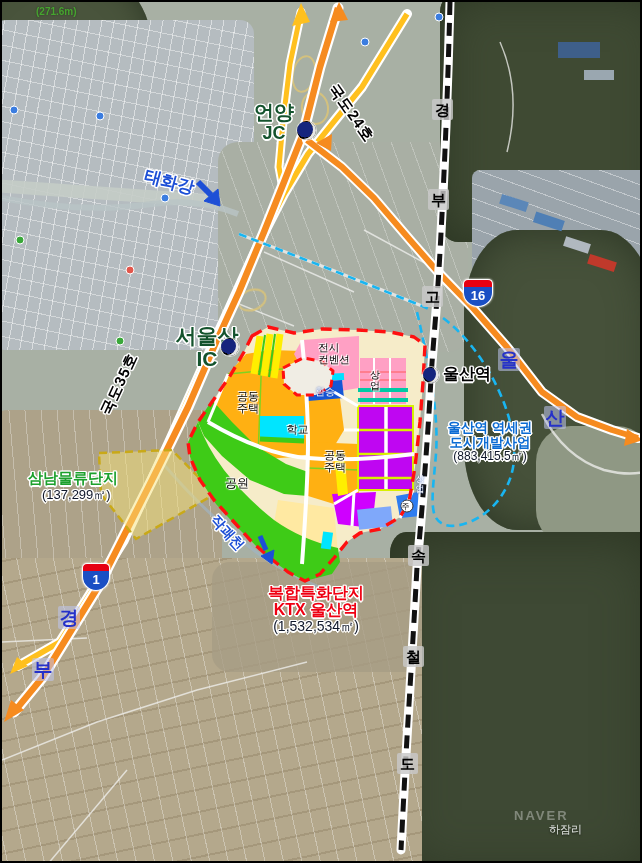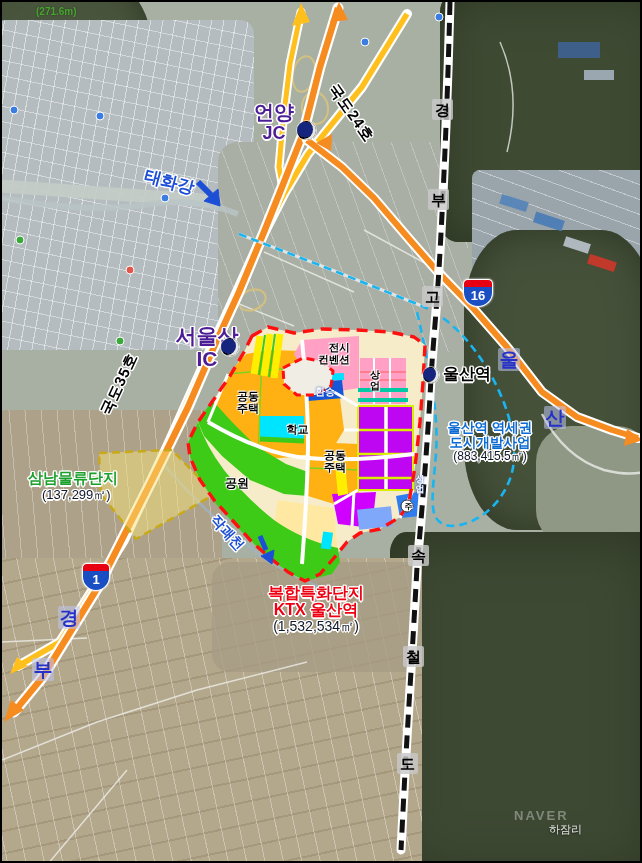--- a/index.html
+++ b/index.html
@@ -35,37 +35,37 @@
   .t-valley-r{left:534px;top:424px;width:116px;height:120px;background:#8f9884;border-radius:30%;}
   .t-suburb-bm{left:210px;top:560px;width:210px;height:110px;background:#a69c85;border-radius:18px;opacity:.8;}
 
   svg.overlay{position:absolute;left:0;top:0;}
 
   
   .halo{text-shadow:-1px -1px 0 #fff,1px -1px 0 #fff,-1px 1px 0 #fff,1px 1px 0 #fff,0 -1.5px 0 #fff,0 1.5px 0 #fff,-1.5px 0 0 #fff,1.5px 0 0 #fff;}
   .ml{white-space:pre-line;}
 
   .lbl{position:absolute;font-weight:800;line-height:1.08;}
-  .jc{color:#4c1d95;font-size:20px;text-align:center;}
+  .jc{color:#14532d;font-size:20px;text-align:center;}
   .road-name{color:#000;font-size:15px;letter-spacing:1px;transform-origin:left top;}
   .river-name{color:#1d4fd6;font-size:17px;transform-origin:left top;}
   .proj-red{color:#ef0012;font-size:16px;text-align:center;}
   .proj-blue{color:#0b6bd3;font-size:13.5px;text-align:center;}
   .proj-green{color:#1ca02c;font-size:15px;}
   .area-txt{color:#0f172a;font-weight:400;}
 
   .marker{position:absolute;border-radius:50%;background:radial-gradient(circle at 42% 45%, #15247d 0 52%, #000 53%);box-shadow:inset -3px -1px 0 rgba(255,255,255,.9),0 0 0 1px rgba(255,255,255,.6);}
 
   .rail-ch{position:absolute;width:21px;height:21px;background:rgba(200,200,200,.82);color:#000;
     font-weight:800;font-size:15px;line-height:21px;text-align:center;border-radius:2px;}
   .expwy-ch{position:absolute;width:22px;height:23px;background:rgba(190,196,238,.55);color:#2531c9;
     font-weight:800;font-size:19px;line-height:23px;text-align:center;border-radius:2px;}
 
-  .zone-lbl{position:absolute;transform:translate(-50%,-50%);color:#000;font-weight:700;font-size:11px;
-    text-align:right;line-height:1.1;text-shadow:0 0 2px #fff,0 0 2px #fff,1px 1px 0 #fff,-1px -1px 0 #fff;}
+  .zone-lbl{position:absolute;transform:translate(-50%,-50%);color:#000;font-weight:400;font-size:11px;
+    text-align:left;line-height:1.1;text-shadow:0 0 2px #fff,0 0 2px #fff,1px 1px 0 #fff,-1px -1px 0 #fff;}
   .zone-lbl.vert{writing-mode:vertical-rl;letter-spacing:1px;}
   .zone-lbl.white{color:#fff;text-shadow:0 0 2px #0033aa;}
 
   .shield{position:absolute;width:30px;height:28px;filter:drop-shadow(0 0 1px #fff);}
   .shield .top{position:absolute;left:0;top:0;width:100%;height:9px;background:#e60012;border:1.5px solid #fff;border-bottom:none;border-radius:5px 5px 0 0;}
   .shield .body{position:absolute;left:0;top:8px;width:100%;height:20px;background:#1a4fc4;border:1.5px solid #fff;border-top:none;border-radius:0 0 55% 55%/0 0 80% 80%;
     color:#fff;font-weight:800;font-size:13px;text-align:center;line-height:17px;}
 
   .naver{position:absolute;color:rgba(255,255,255,.35);font-weight:800;font-size:13px;letter-spacing:2px;}
   .village{position:absolute;color:#e9ece9;font-size:11px;text-shadow:0 1px 2px rgba(0,0,0,.7);}

